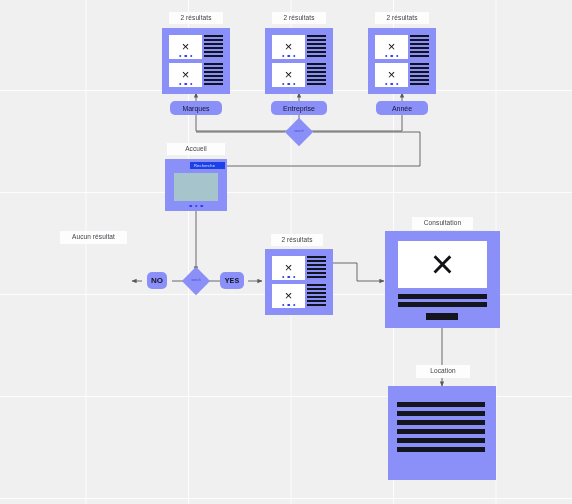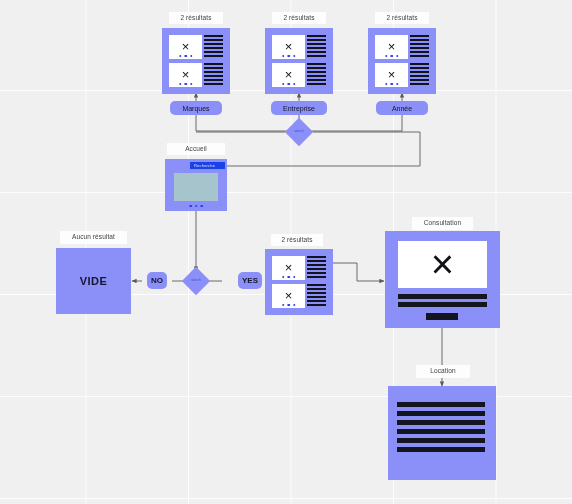--- a/index.html
+++ b/index.html
@@ -308,29 +308,26 @@
       </span>
   </div>
 
   <div class="diamond" style="left:186px;top:271px;width:20px;height:20px;"></div>
   <div class="diamond-label" style="left:186px;top:277px;width:20px;height:8px;">search</div>
 
   <div class="pill" style="left:147px;top:272px;width:20px;height:17px;">
     <span class="" style="font-size:8px;font-weight:700;">NO</span>
   </div>
 
-  <div class="pill" style="left:238px;top:272px;width:24px;height:17px;">
+  <div class="pill" style="left:220px;top:272px;width:24px;height:17px;font-family:Liberation Mono, monospace;">
     <span style="font-size:8px;font-weight:700;">YES</span>
   </div>
 
   <div class="nlabel" style="left:60px;top:231px;width:67px;height:13px;">Aucun résultat</div>
 
-  <div class="vide" style="left:56px;top:248px;width:75px;height:66px;">
-    <span>VIDE</span>
-  </div>
 
   <div class="nlabel" style="left:271px;top:234px;width:52px;height:12px;">2 résultats</div>
 
   <div class="card" style="left:265px;top:249px;width:68px;height:66px;">
     <div class="rowblk" style="left:7px;top:7px;width:54px;height:24px;">
       <div class="thumb" style="width:33px;height:24px;">
         <span class="xmark">×</span>
         <span class="dots">
             <i></i>
             <i></i>

